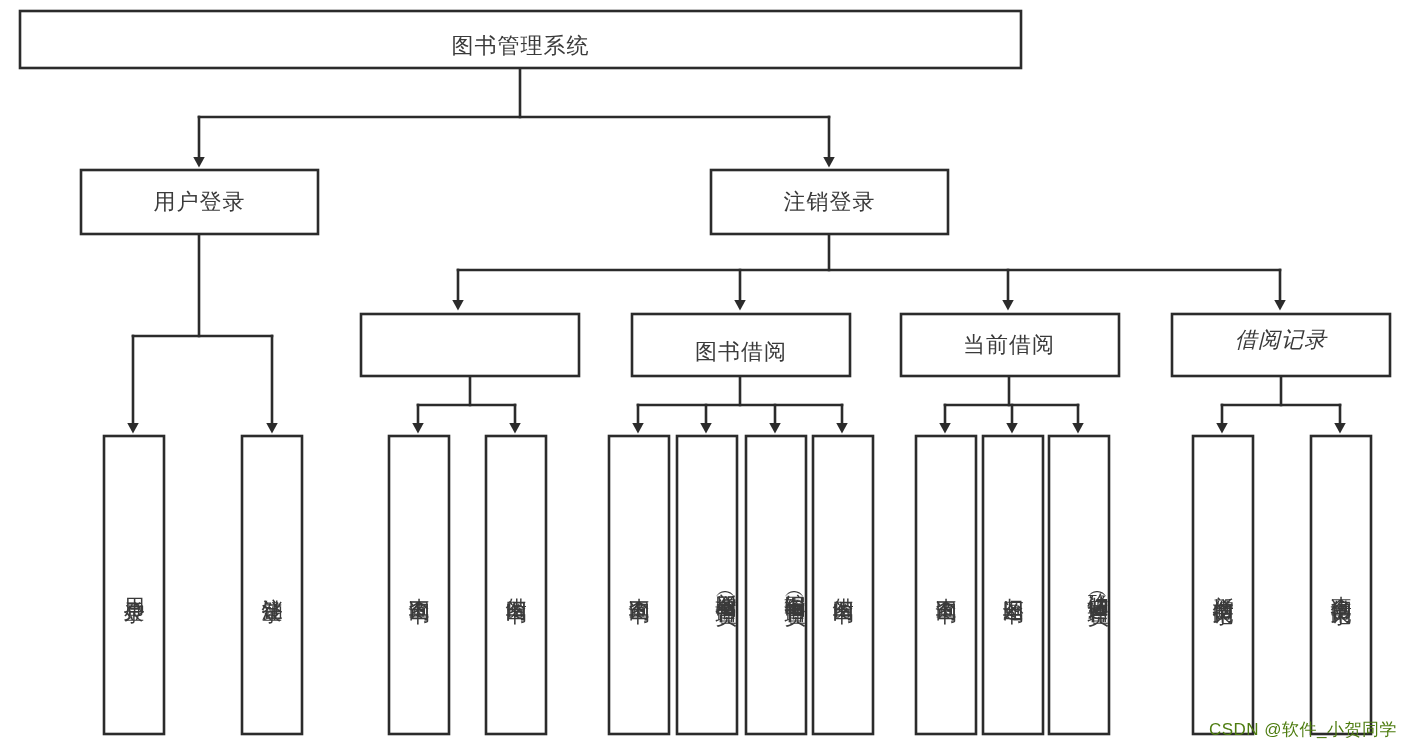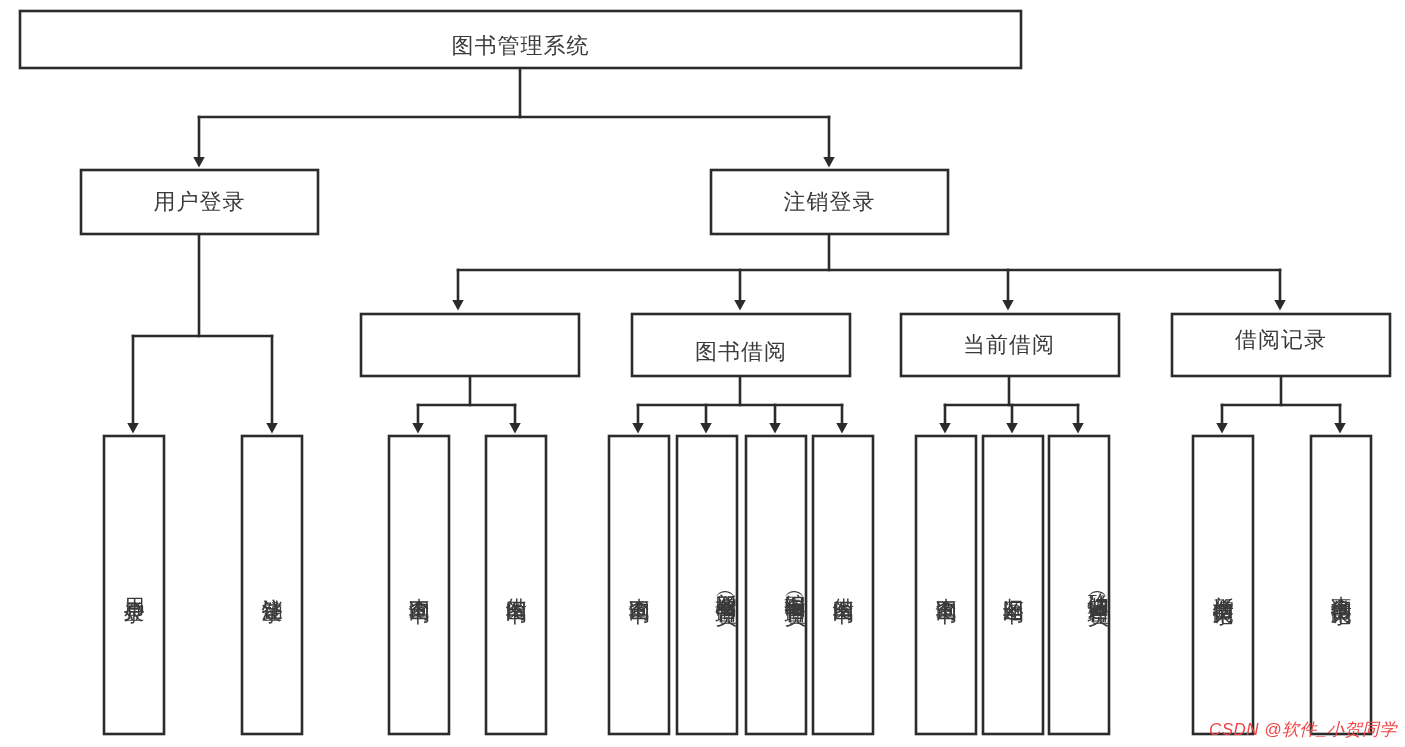--- a/index.html
+++ b/index.html
@@ -69,24 +69,23 @@
     letter-spacing: 1px;
     pointer-events: none;
     user-select: none;
   }
   .watermark {
     position: absolute;
     right: 8px;
     bottom: 6px;
     font-family: "Liberation Sans", "DejaVu Sans", sans-serif;
     font-size: 17px;
-    color: #ef4444;
+    color: #4d7c0f;
     letter-spacing: 0.5px;
     user-select: none;
-    font-style: italic;
   }
 </style>
 </head>
 <body>
 
 <div id="diagram-root">
 
   <svg id="tree-svg" viewBox="0 0 1405 747">
     <defs>
       <marker id="arrow" markerWidth="11" markerHeight="12" refX="1.5" refY="6" orient="auto" markerUnits="userSpaceOnUse">
@@ -164,21 +163,21 @@
     </g>
   </svg>
 
   <div class="hlabel-wrap" style="left:20px; top:17px; width:1001px; height:57px;">图书管理系统</div>
 
   <div class="hlabel-wrap" style="left:81px; top:170px; width:237px; height:64px;">用户登录</div>
   <div class="hlabel-wrap" style="left:711px; top:170px; width:237px; height:64px;">注销登录</div>
 
   <div class="hlabel-wrap" style="left:632px; top:314px; width:218px; height:76px;">图书借阅</div>
   <div class="hlabel-wrap" style="left:901px; top:314px; width:216px; height:62px;">当前借阅</div>
-  <div class="hlabel-wrap" style="left:1172px; top:314px; width:218px; height:52px;">借阅记录</div>
+  <div class="hlabel-wrap" style="left:1172px; top:314px; width:218px; height:52px;font-style:italic;">借阅记录</div>
 
   <div class="vlabel-wrap" style="left:104px; top:436px; width:60px; height:298px;">用户登录</div>
   <div class="vlabel-wrap" style="left:242px; top:436px; width:60px; height:298px;">注销登录</div>
   <div class="vlabel-wrap" style="left:389px; top:436px; width:60px; height:298px;">查询图书</div>
   <div class="vlabel-wrap" style="left:486px; top:436px; width:60px; height:298px;">借阅图书</div>
   <div class="vlabel-wrap" style="left:609px; top:436px; width:60px; height:298px;">查询图书</div>
   <div class="vlabel-wrap" style="left:677px; top:438px; width:60px; height:294px; align-items:flex-start;">新增图书（管理员）</div>
   <div class="vlabel-wrap" style="left:746px; top:438px; width:60px; height:294px; align-items:flex-start;">编辑图书（管理员）</div>
   <div class="vlabel-wrap" style="left:813px; top:436px; width:60px; height:298px;">借阅图书</div>
   <div class="vlabel-wrap" style="left:916px; top:436px; width:60px; height:298px;">查询图书</div>

